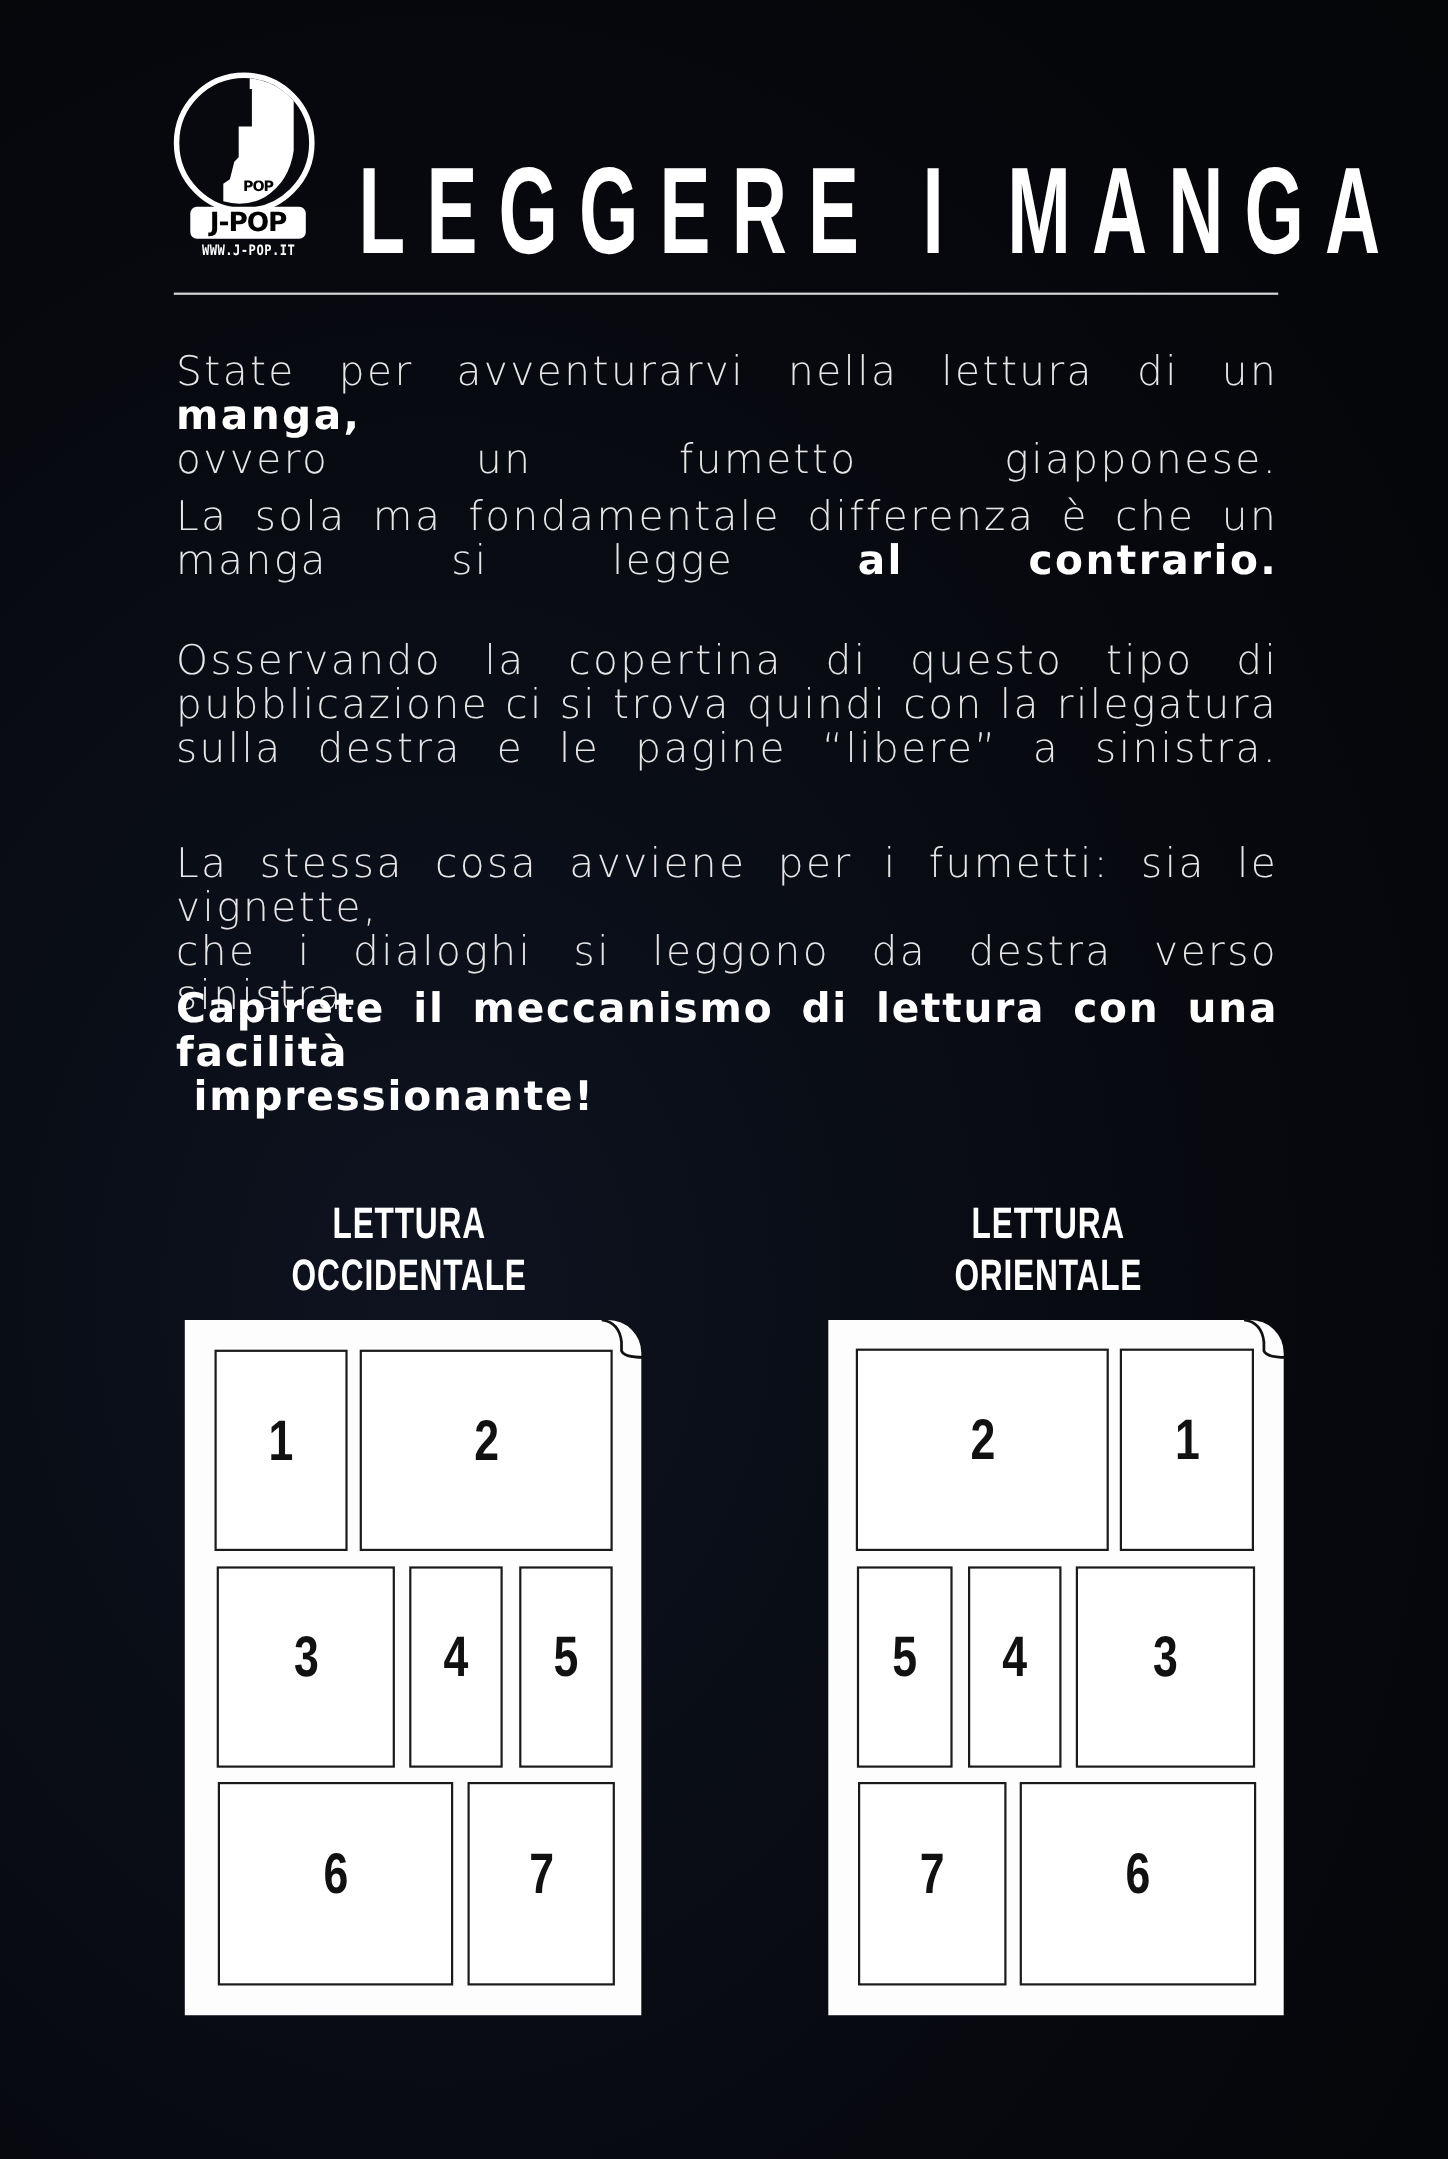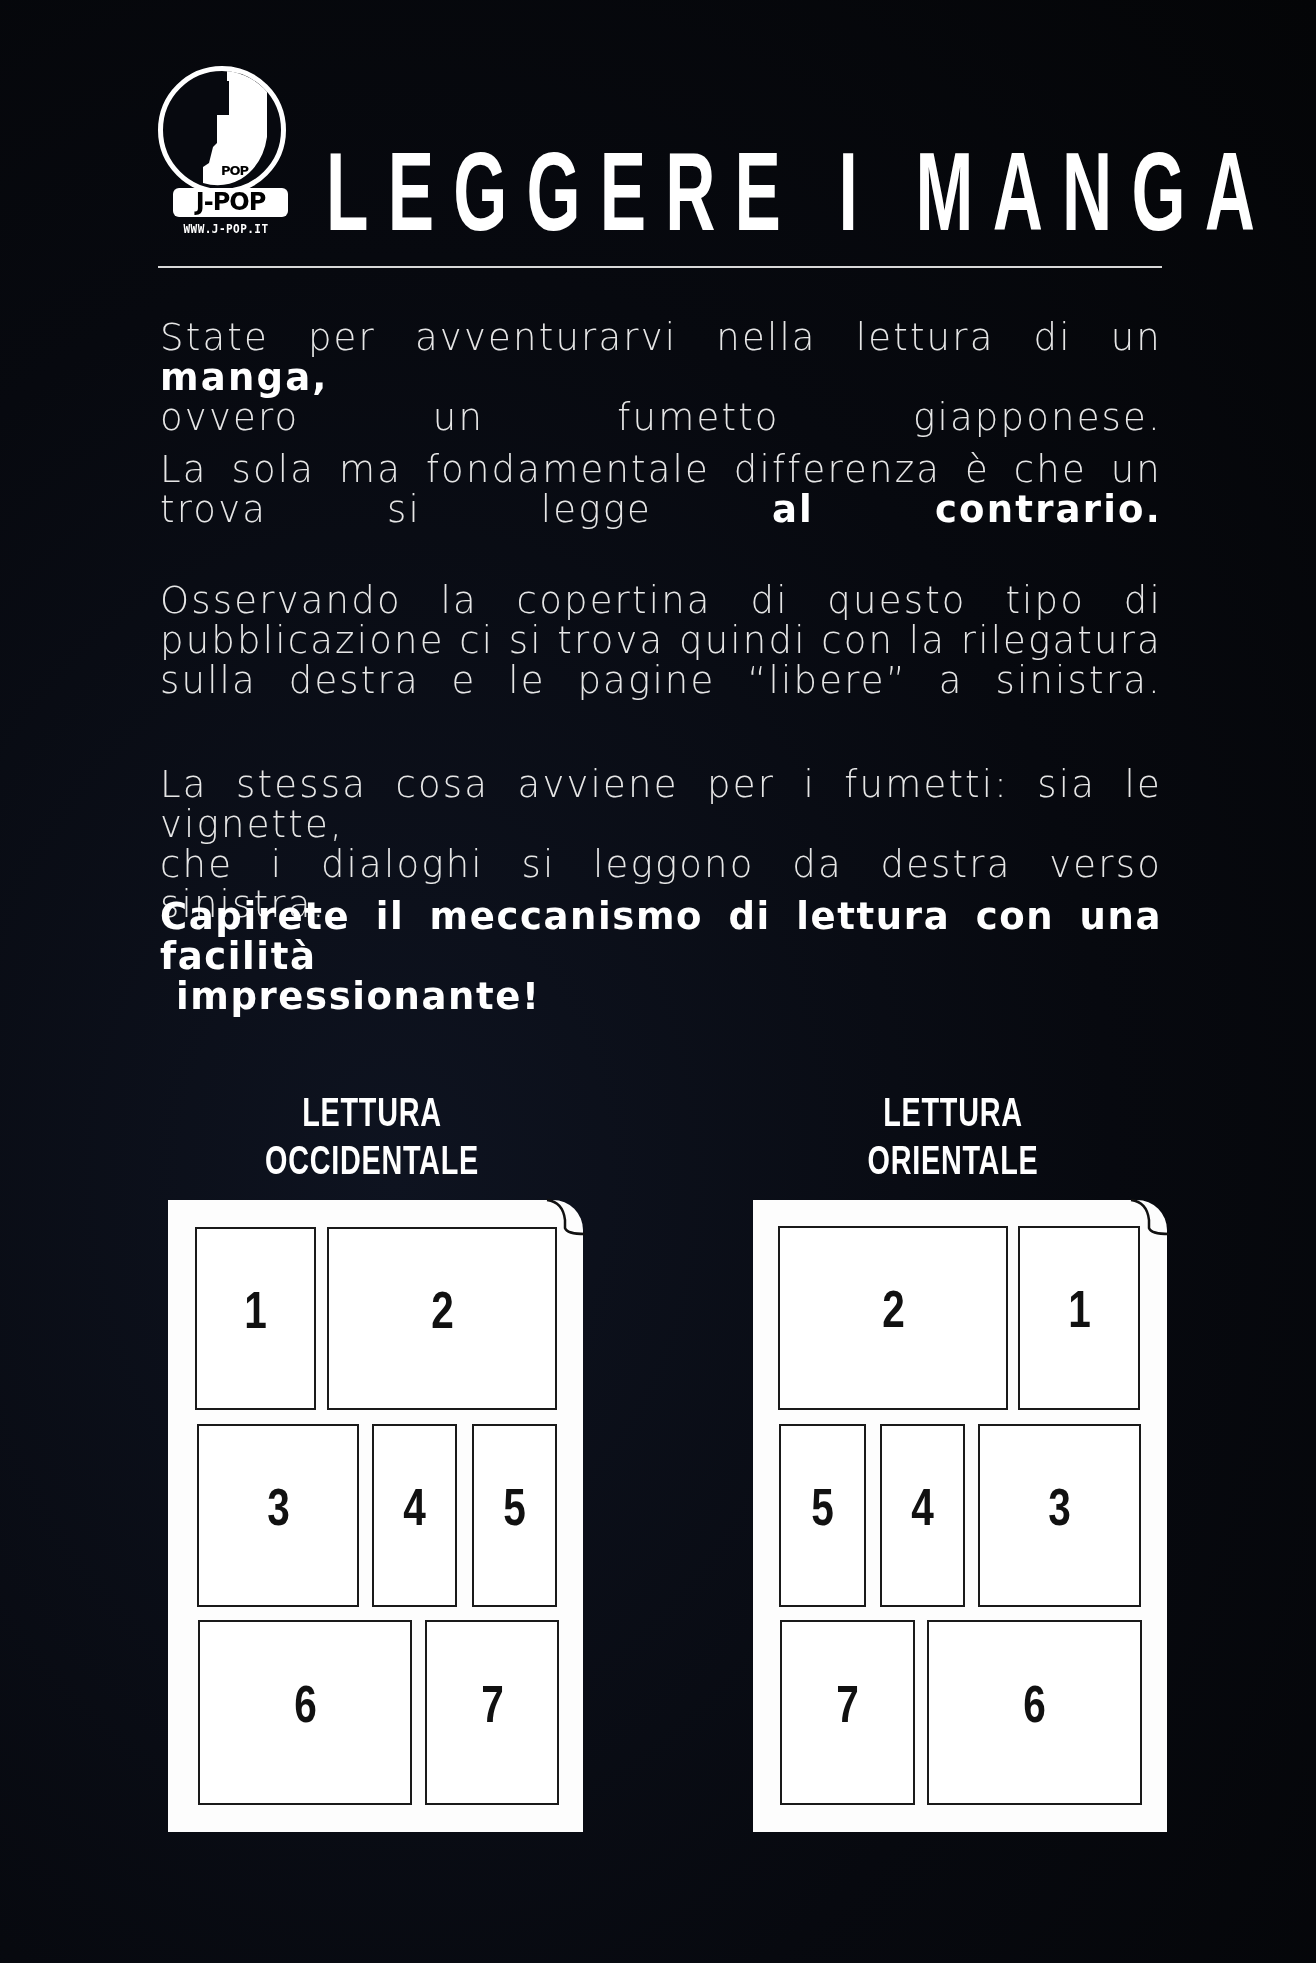--- a/index.html
+++ b/index.html
@@ -17,21 +17,21 @@
     left:158px; top:66px; width:118px; height:118px; border-radius:50%;
     border:5px solid #fff; box-sizing:content-box; background:#07090f; overflow:hidden;
   }
   .logo-j { position:absolute; left:0; top:0; width:128px; height:128px; }
   .logo-pop-small {
     position:absolute; left:58px; top:48px; font:bold 13px "DejaVu Sans", sans-serif; color:#000;
     letter-spacing:-1px;
     margin-top:44px;
   }
   .logo-badge {
-    left:173px; top:188px; width:115px; height:29px; background:#fff; border-radius:6px;
+    left:173px; top:188px; width:105px; height:29px; background:#fff; border-radius:6px;
     color:#000; font:bold 24px "DejaVu Sans", sans-serif; text-align:center; line-height:29px;
     letter-spacing:-1px;
   }
   .logo-url {
     left:166px; top:221px; width:120px; text-align:center;
     font:bold 13px "DejaVu Sans Mono", monospace; color:#fff; letter-spacing:0.5px;
     transform:scaleX(0.85); transform-origin:center;
   }
 
   
@@ -92,21 +92,21 @@
 <div class="abs title">LEGGERE I MANGA</div>
 <div class="abs rule"></div>
 
 <div class="abs para" style="top:318px;">
   <div><span>State per avventurarvi nella lettura di un </span><b>manga,</b></div>
   <div class="last-left" style="text-align:center;"><span>ovvero un fumetto giapponese.</span></div>
 </div>
 
 <div class="abs para" style="top:450px;">
   <div><span>La sola ma fondamentale differenza è che un</span></div>
-  <div style="text-align:left;"><span>trova si legge </span><b>al contrario.</b></div>
+  <div style="text-align:left;"><span>manga si legge </span><b>al contrario.</b></div>
 </div>
 
 <div class="abs para" style="top:581px;">
   <div><span>Osservando la copertina di questo tipo di</span></div>
   <div><span>pubblicazione ci si trova quindi con la rilegatura</span></div>
   <div style="text-align:left;"><span>sulla destra e le pagine “libere” a sinistra.</span></div>
 </div>
 
 <div class="abs para" style="top:765px;">
   <div><span>La stessa cosa avviene per i fumetti: sia le vignette,</span></div>

